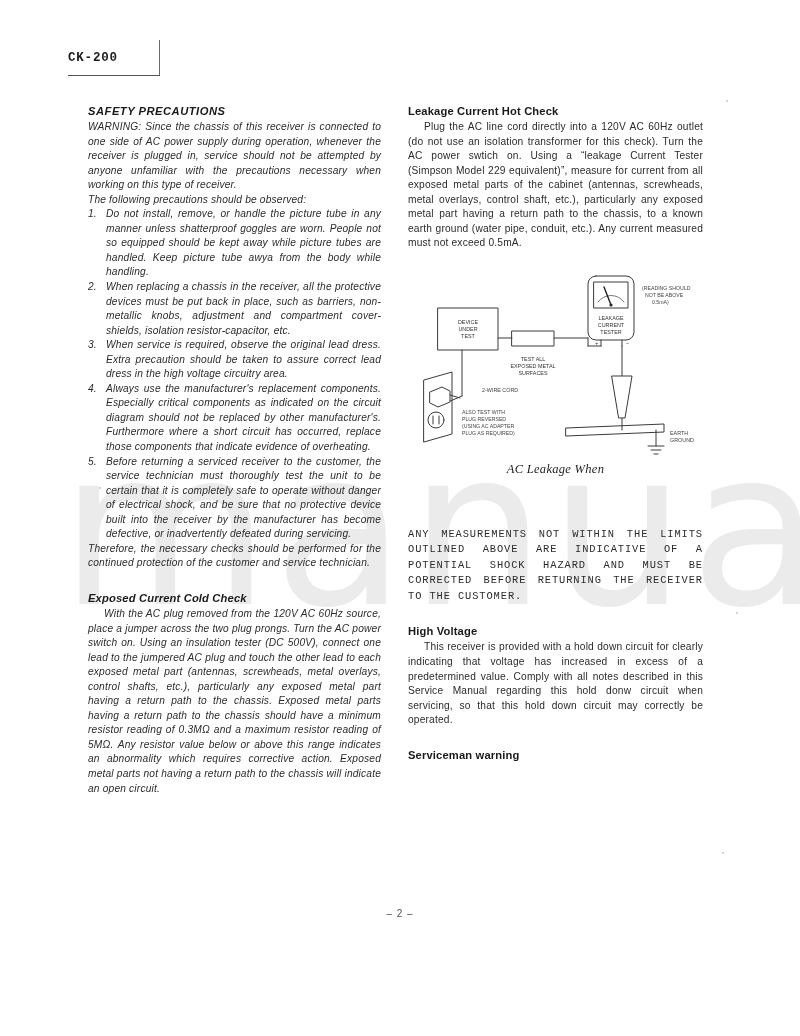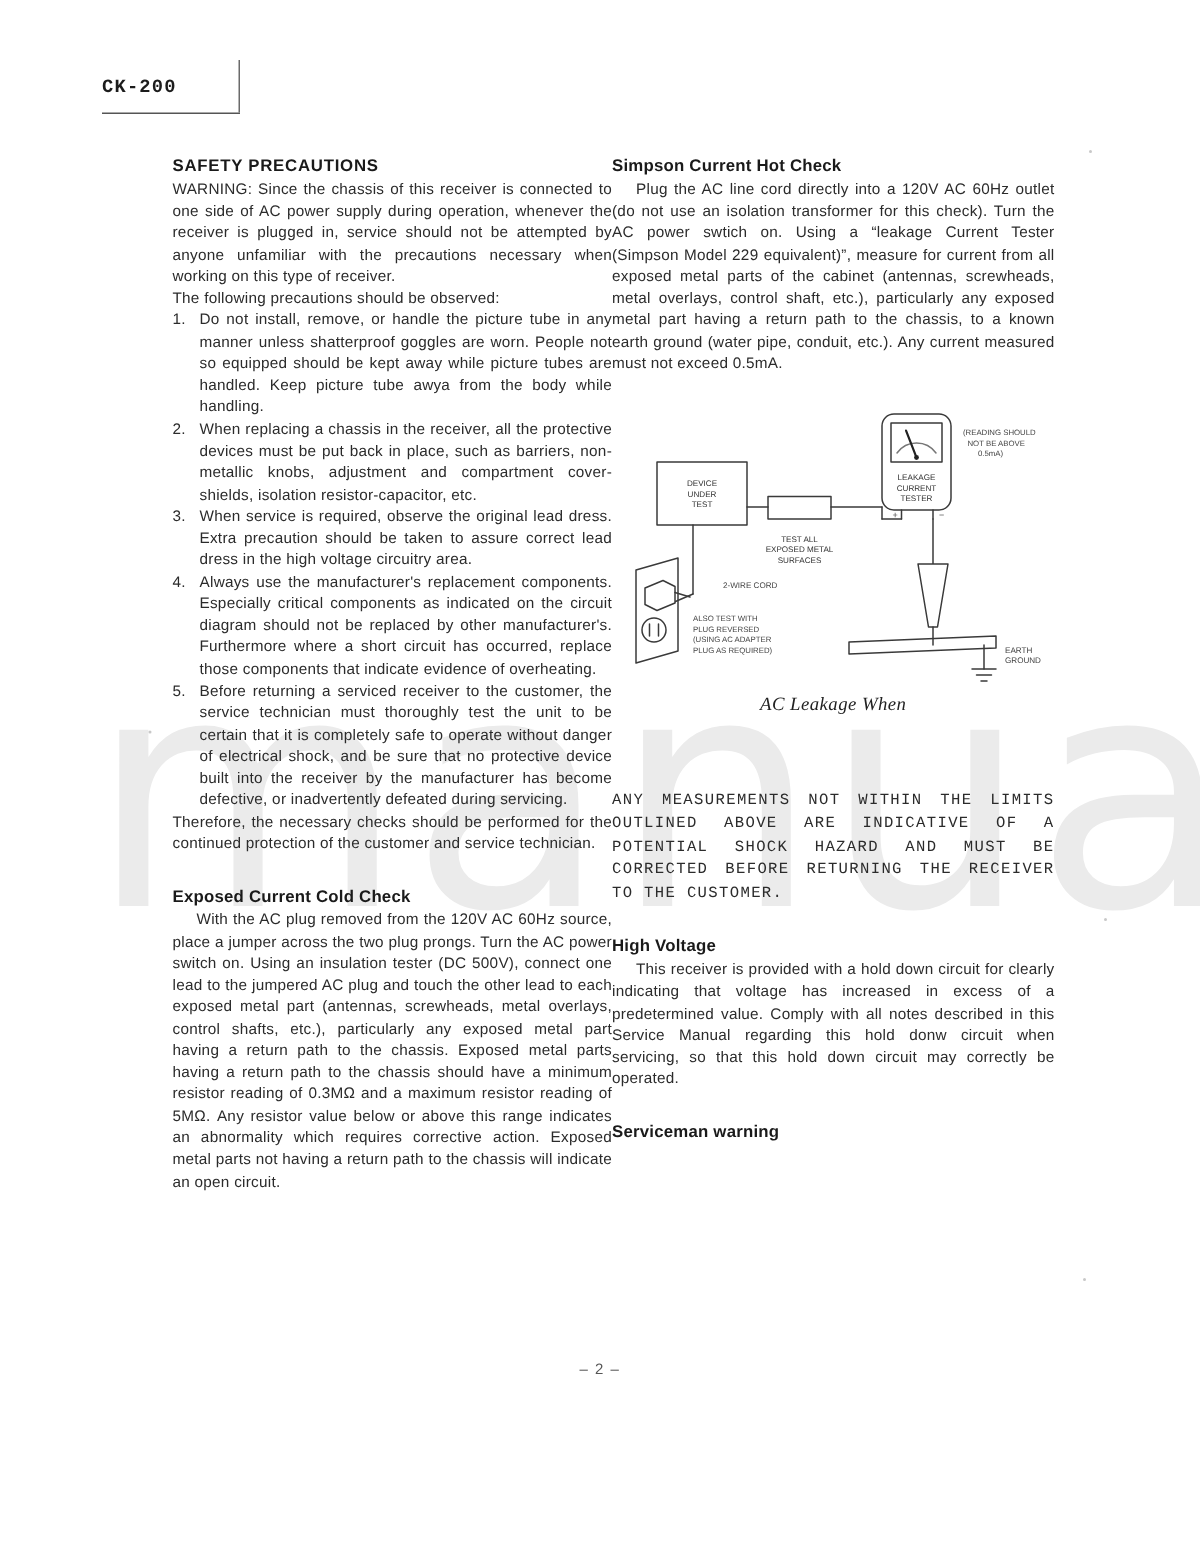--- a/index.html
+++ b/index.html
@@ -74,21 +74,21 @@
     height: 35px;
     background: #6a6a6a;
   }
 
   
   .col {
     position: absolute;
     top: 104px;
     z-index: 1;
   }
-  #col-left  { left: 115px;  width: 293px; }
+  #col-left  { left: 88px;  width: 293px; font-style: italic; }
   #col-right { left: 408px;  width: 295px; }
 
   h2.sec {
     font-family: "Liberation Sans", sans-serif;
     font-size: 11.2px;
     font-weight: bold;
     color: #1a1a1a;
     margin: 0 0 2px 0;
     letter-spacing: 0.15px;
     line-height: 14px;
@@ -236,21 +236,21 @@
     <p class="body">Therefore, the necessary checks should be performed for the continued protection of the customer and service technician.</p>
 
     <div class="spacer-lg"></div>
 
     <h2 class="sec">Exposed Current Cold Check</h2>
     <p class="body indent">With the AC plug removed from the 120V AC 60Hz source, place a jumper across the two plug prongs. Turn the AC power switch on. Using an insulation tester (DC 500V), connect one lead to the jumpered AC plug and touch the other lead to each exposed metal part (antennas, screwheads, metal overlays, control shafts, etc.), particularly any exposed metal part having a return path to the chassis. Exposed metal parts having a return path to the chassis should have a minimum resistor reading of 0.3MΩ and a maximum resistor reading of 5MΩ. Any resistor value below or above this range indicates an abnormality which requires corrective action. Exposed metal parts not having a return path to the chassis will indicate an open circuit.</p>
   </div>
 
   <div class="col" id="col-right">
 
-    <h2 class="sec">Simpson Current Hot Check</h2>
+    <h2 class="sec">Leakage Current Hot Check</h2>
     <p class="body indent">Plug the AC line cord directly into a 120V AC 60Hz outlet (do not use an isolation transformer for this check). Turn the AC power swtich on. Using a “leakage Current Tester (Simpson Model 229 equivalent)”, measure for current from all exposed metal parts of the cabinet (antennas, screwheads, metal overlays, control shaft, etc.), particularly any exposed metal part having a return path to the chassis, to a known earth ground (water pipe, conduit, etc.). Any current measured must not exceed 0.5mA.</p>
 
     <div style="height:276px"></div>
 
     <p class="caps-block">ANY MEASUREMENTS NOT WITHIN THE LIMITS OUTLINED ABOVE ARE INDICATIVE OF A POTENTIAL SHOCK HAZARD AND MUST BE CORRECTED BEFORE RETURNING THE RECEIVER TO THE CUSTOMER.</p>
 
     <div class="spacer-lg"></div>
 
     <h2 class="sec">High Voltage</h2>
     <p class="body indent">This receiver is provided with a hold down circuit for clearly indicating that voltage has increased in excess of a predetermined value. Comply with all notes described in this Service Manual regarding this hold donw circuit when servicing, so that this hold down circuit may correctly be operated.</p>

